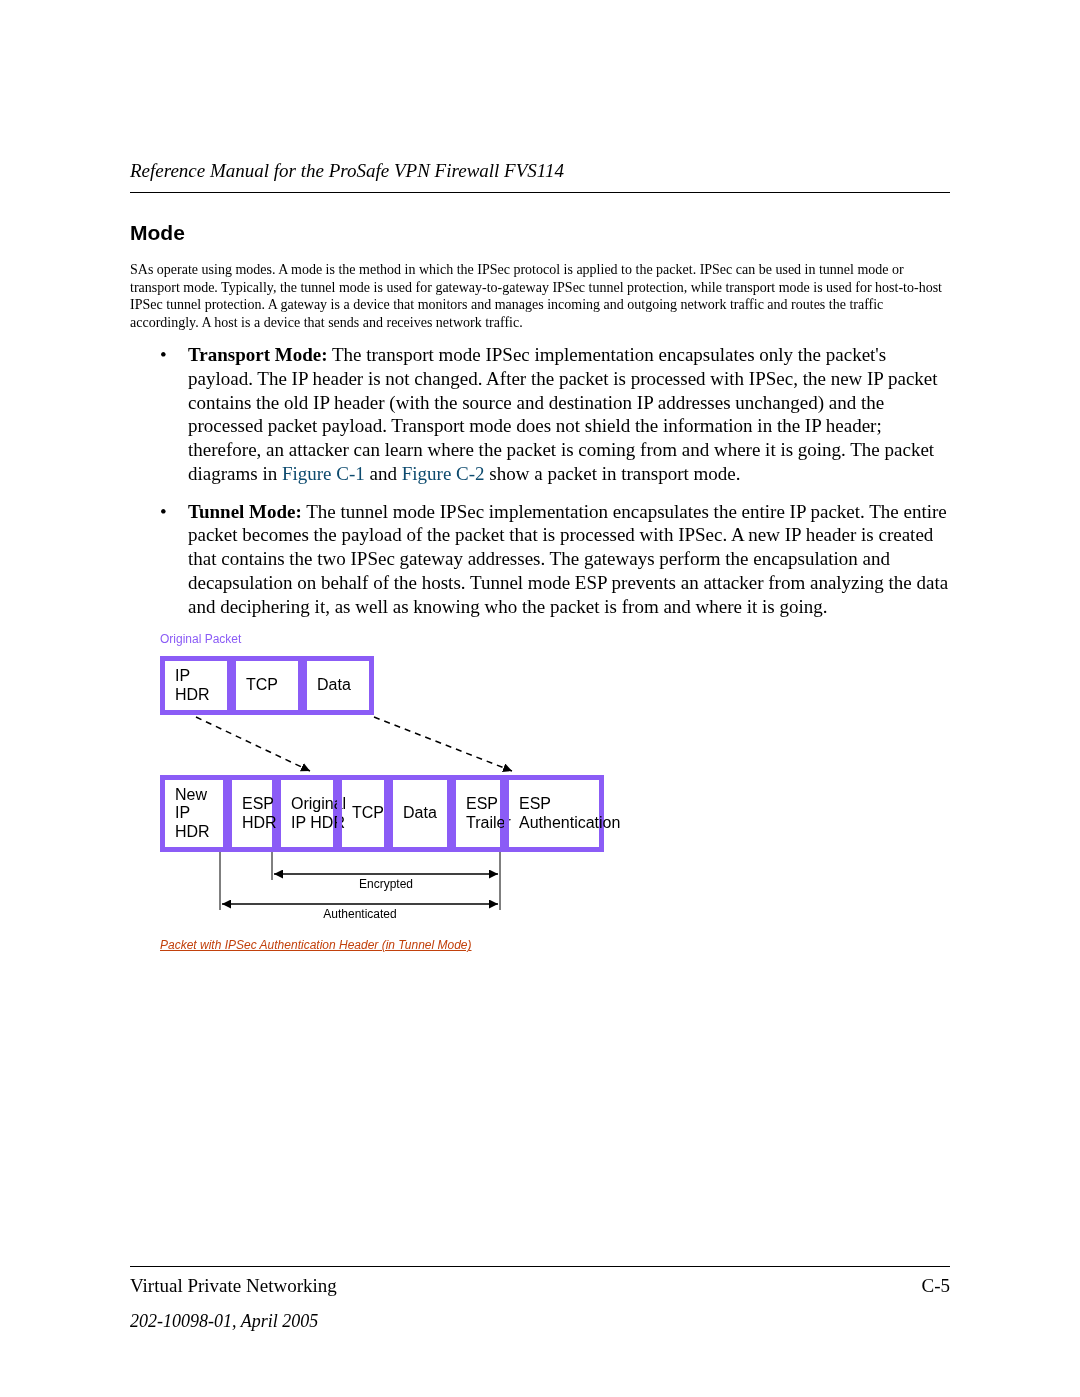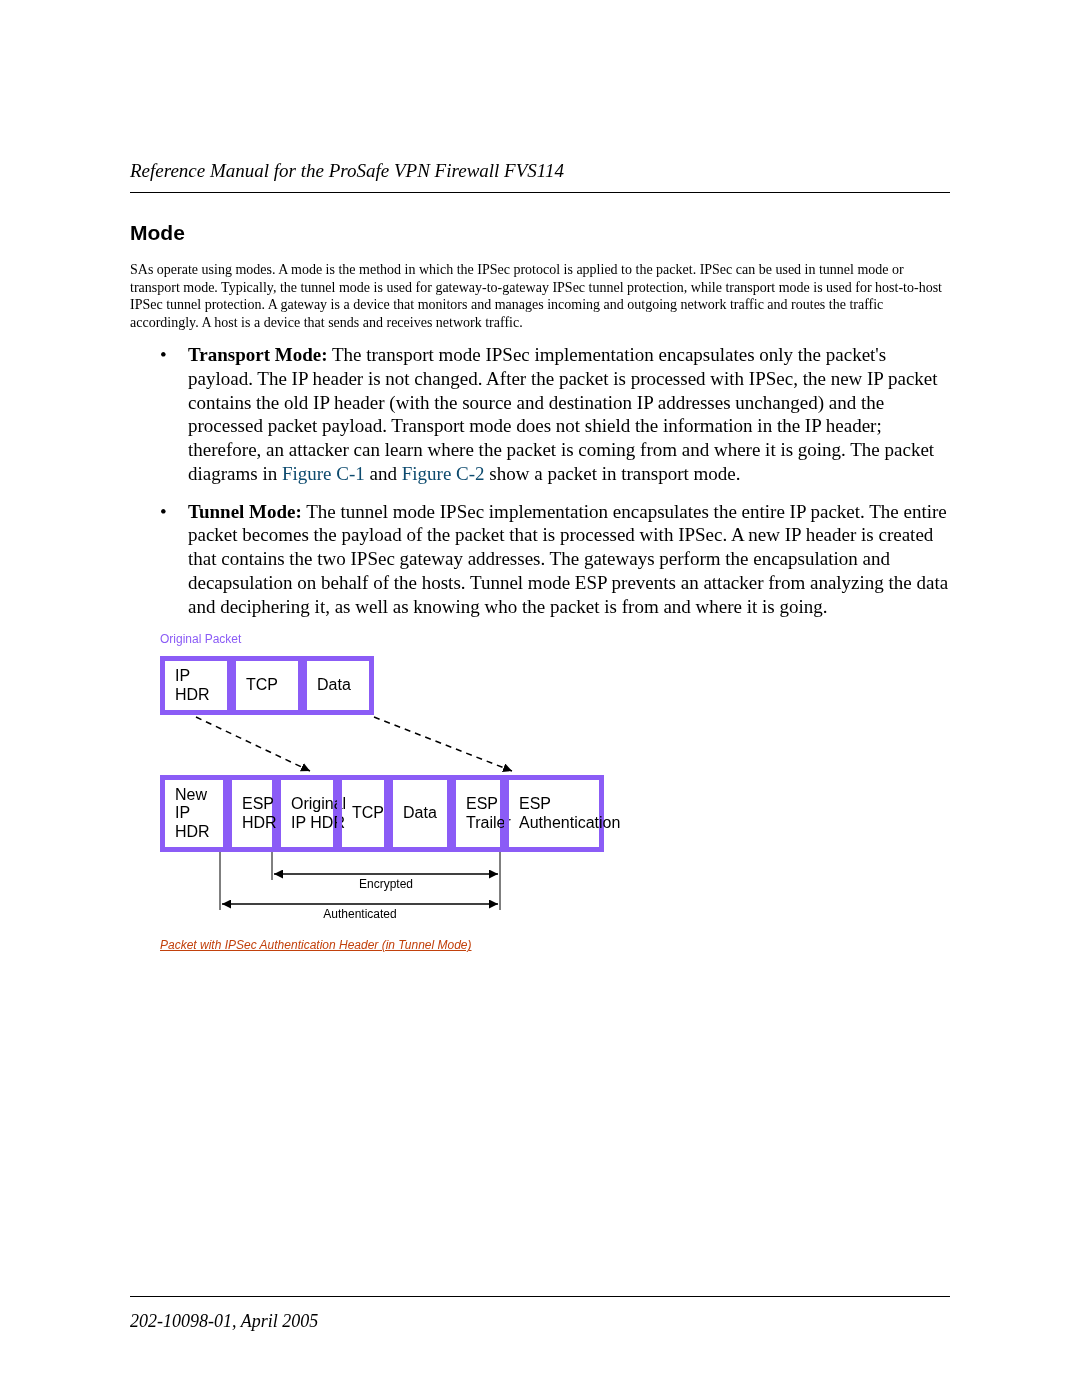--- a/index.html
+++ b/index.html
@@ -202,16 +202,20 @@
       <line x1="62" y1="52" x2="338" y2="52" stroke="#000" stroke-width="1.5" marker-start="url(#ah2r)" marker-end="url(#ah2)"></line>
       <text x="200" y="66" text-anchor="middle" font-family="Arial" font-size="12">Authenticated</text>
     </svg>
 
     <div class="fig-bottom-label">Packet with IPSec Authentication Header (in Tunnel Mode)</div>
   </div>
 
 
   <div class="footer-area">
     <hr class="hr-bottom">
+    <div class="footer-line">
+      <span>Virtual Private Networking</span>
+      <span>C-5</span>
+    </div>
     <div class="doc-id">202-10098-01, April 2005</div>
   </div>
 
 </div>
 
 </body></html>

